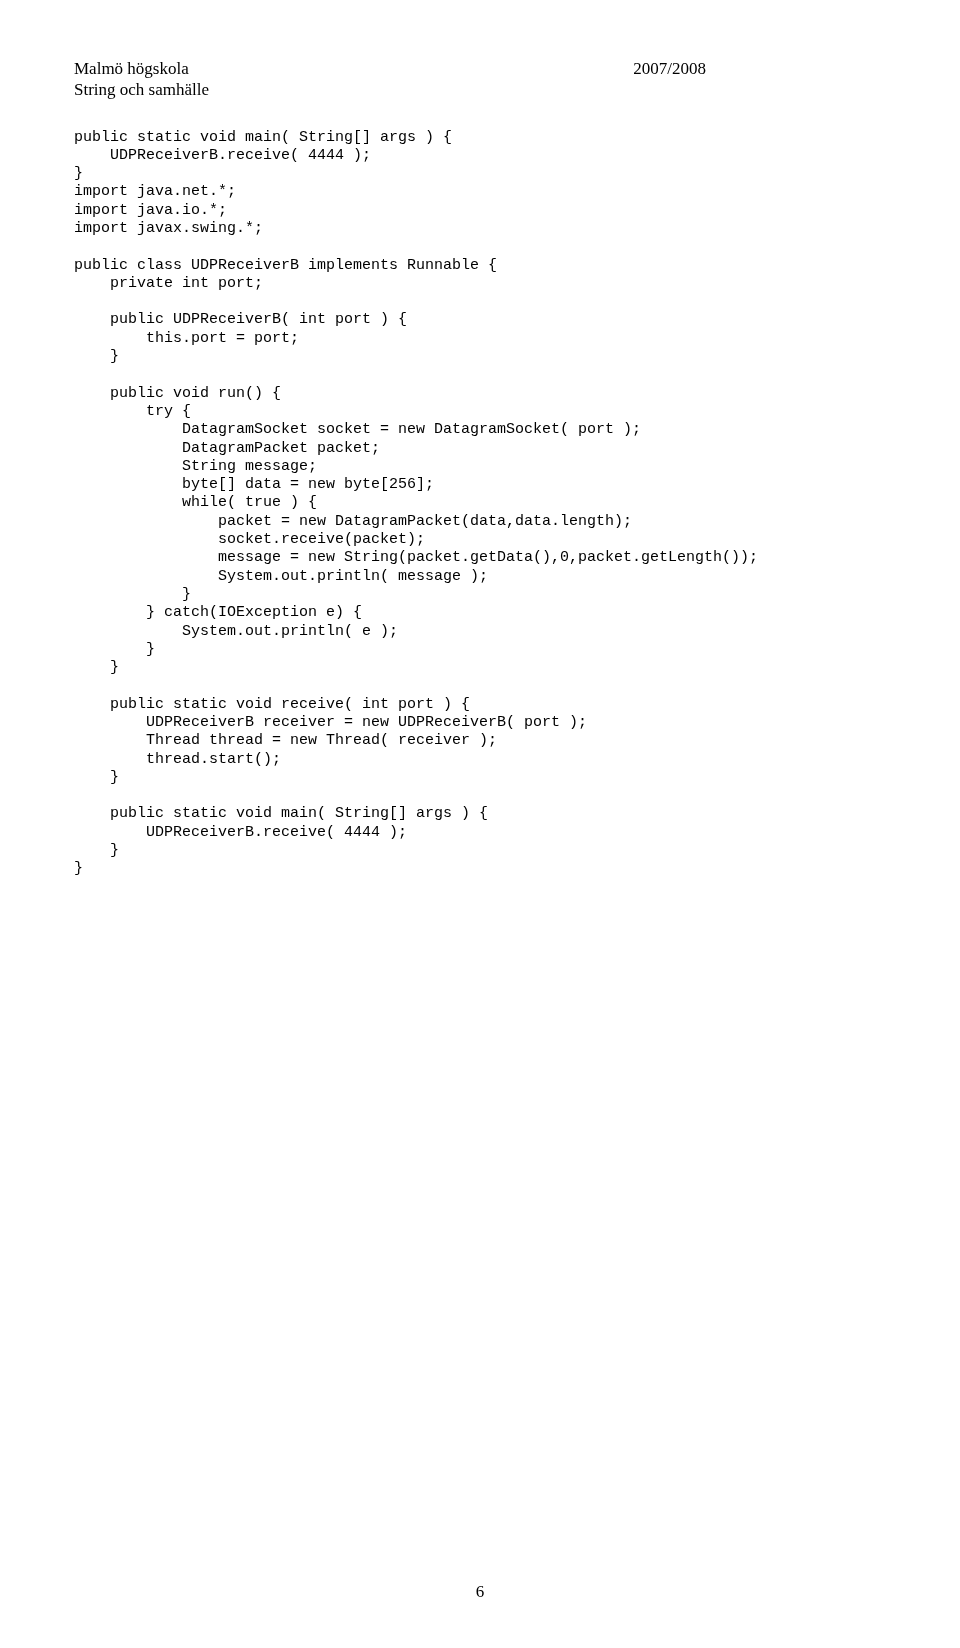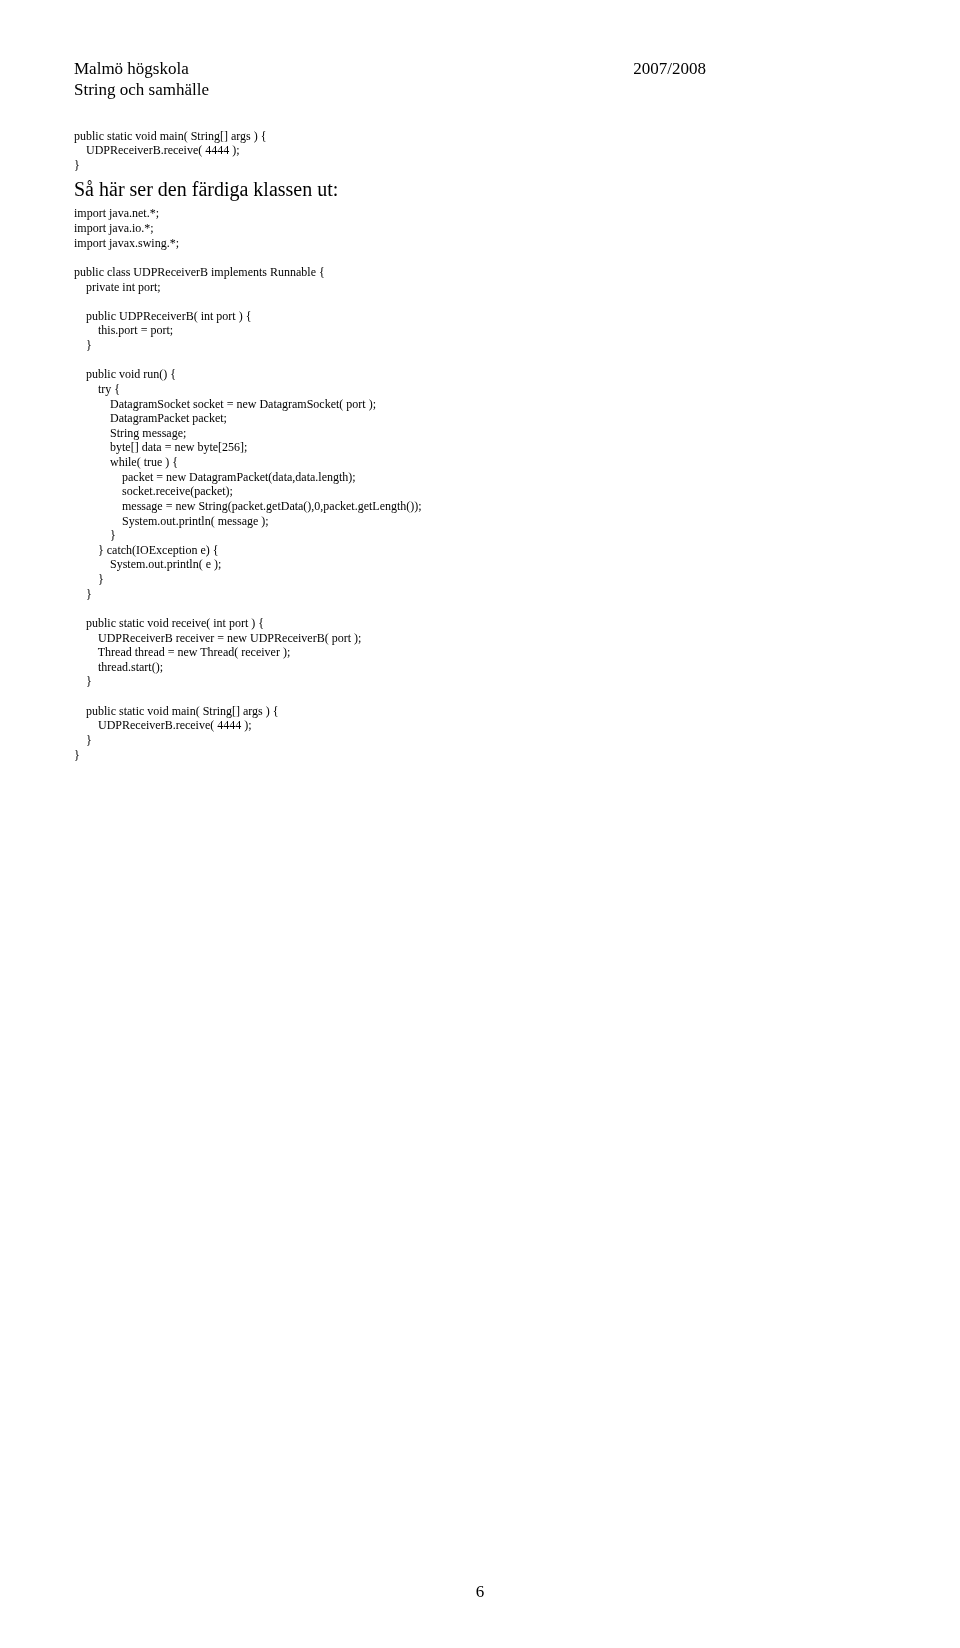--- a/index.html
+++ b/index.html
@@ -24,22 +24,22 @@
     line-height: 1.25;
     margin-bottom: 28px;
   }
   .header-left {
     text-align: left;
   }
   .header-right {
     text-align: left;
   }
   .code {
-    font-family: Liberation Serif, serif;
-    font-size: 12px;
+    font-family: Liberation Mono, monospace;
+    font-size: 15px;
     line-height: 1.22;
     white-space: pre;
   }
   .prose {
     font-family: "Times New Roman", Times, serif;
     font-size: 20px;
     line-height: 1.3;
     margin: 4px 0 4px 0;
   }
   .page-number {
@@ -64,21 +64,20 @@
     </div>
     <div class="header-right">
       <div>2007/2008</div>
     </div>
   </div>
 
   <div class="code">public static void main( String[] args ) {
     UDPReceiverB.receive( 4444 );
 }</div>
 
-  <div class="prose">Så här ser den färdiga klassen ut:</div>
 
   <div class="code">import java.net.*;
 import java.io.*;
 import javax.swing.*;
 
 public class UDPReceiverB implements Runnable {
     private int port;
 
     public UDPReceiverB( int port ) {
         this.port = port;

